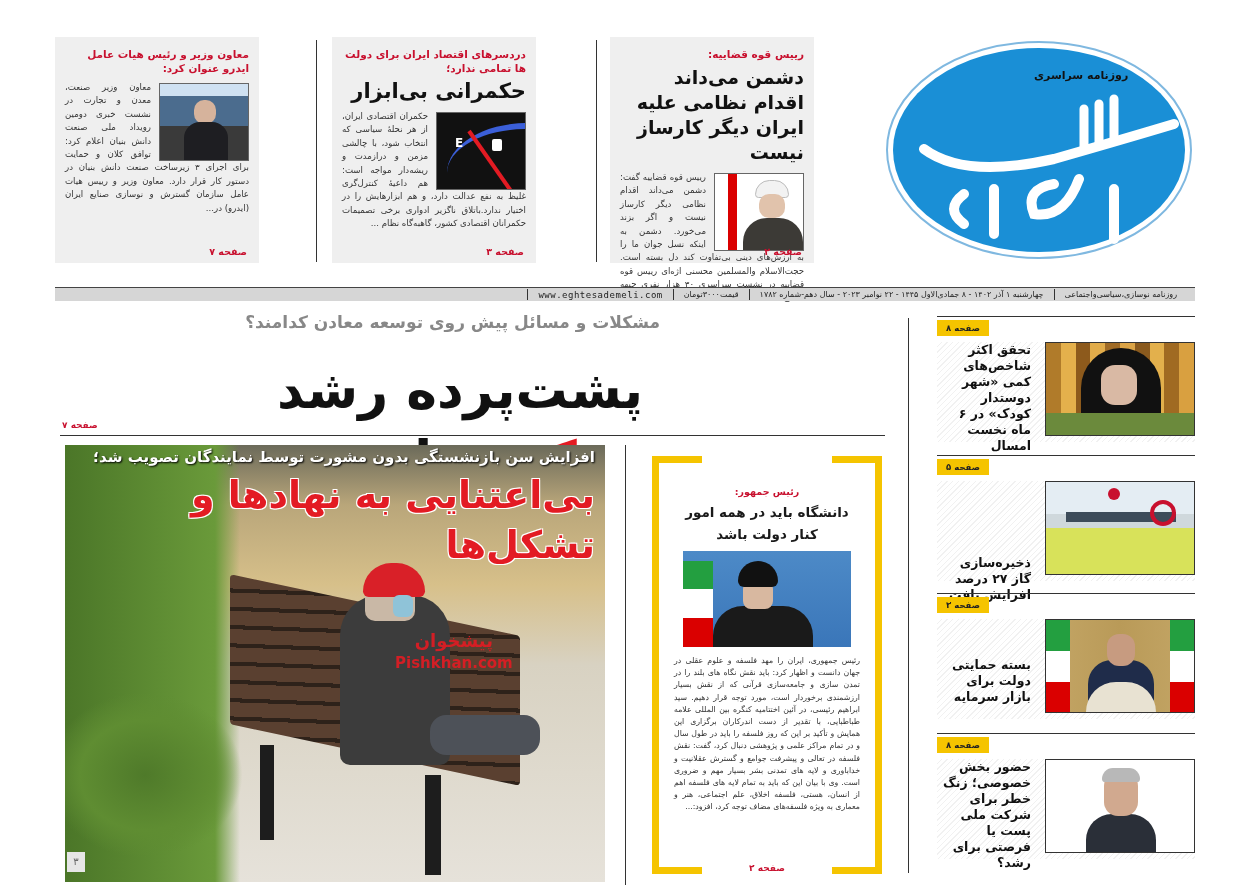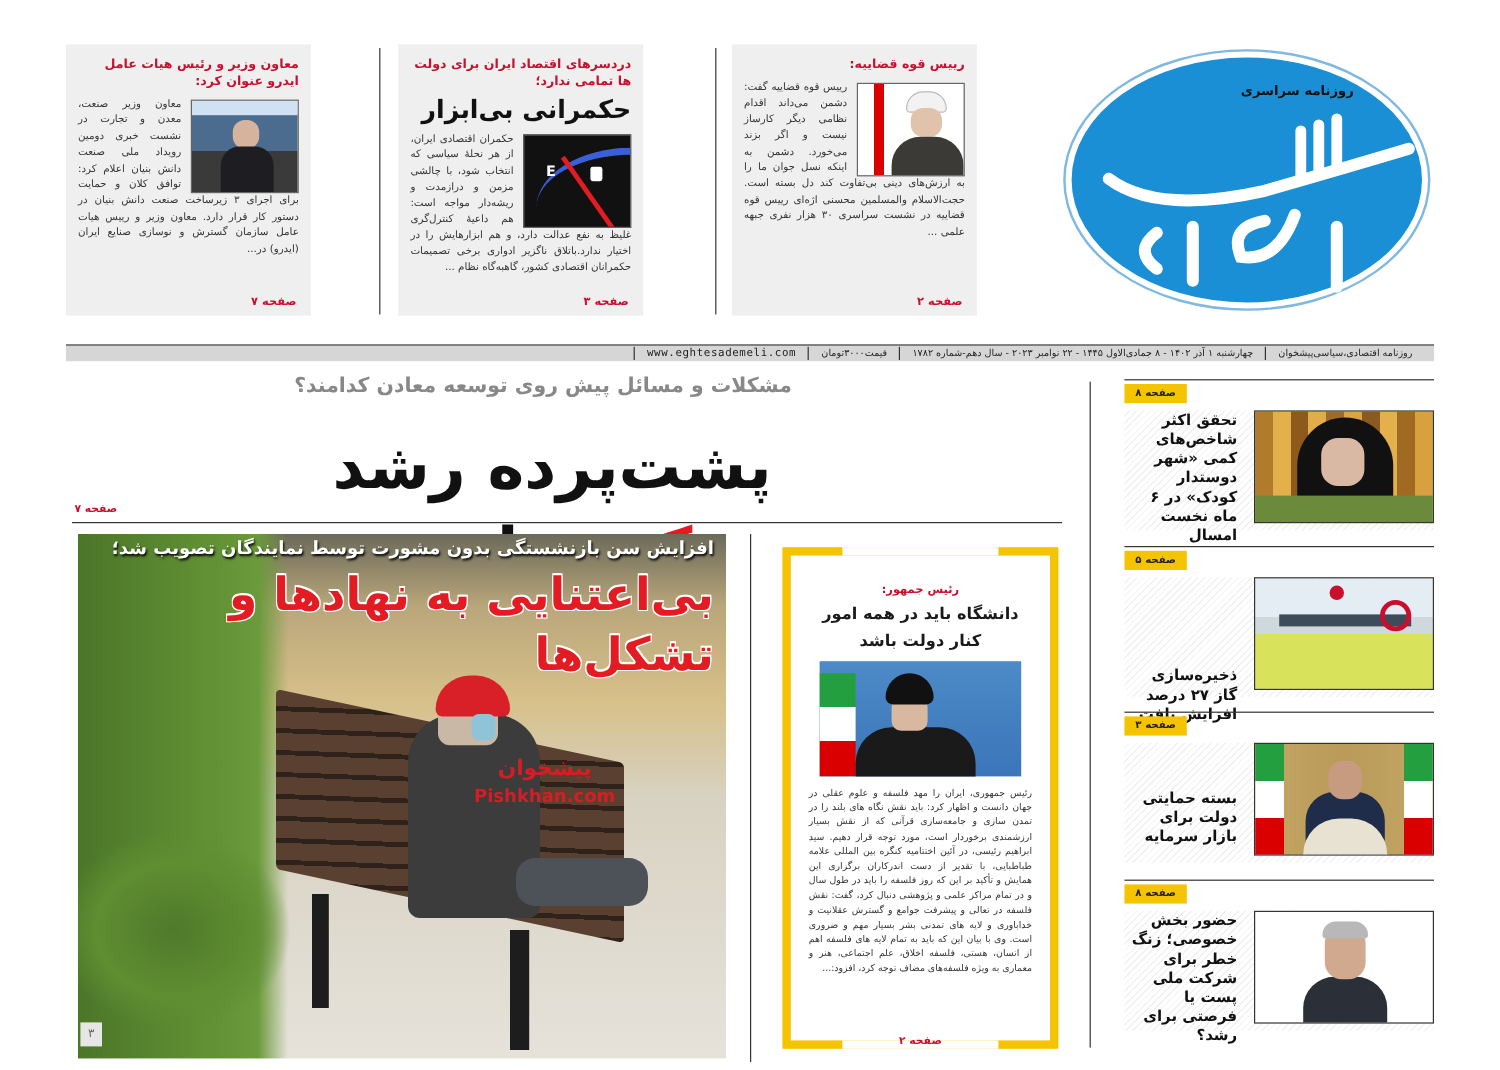--- a/index.html
+++ b/index.html
@@ -126,20 +126,21 @@
     <ellipse cx="155" cy="111" rx="146" ry="102" fill="#1a8fd6"></ellipse>
     <path d="M40 110 Q80 140 170 120 Q240 100 290 85" stroke="#fff" stroke-width="10" fill="none" stroke-linecap="round"></path>
     <path d="M230 60 L230 100 M215 65 L215 105 M200 70 L200 110" stroke="#fff" stroke-width="9" stroke-linecap="round"></path>
     <path d="M230 150 L230 200 M195 140 Q180 180 150 175 Q140 150 170 145 M110 150 L110 195 M80 155 Q60 170 80 185" stroke="#fff" stroke-width="10" fill="none" stroke-linecap="round"></path>
   </svg>
   <div class="abs" style="left:150px;top:30px;color:#111;font-size:11px;font-weight:bold;direction:rtl;">روزنامه سراسری</div>
 </div>
 
 <div class="teaser" style="left:610px;">
   <div class="kicker">رییس قوه قضاییه:</div>
+  <div class="title">دشمن می‌داند اقدام نظامی علیه ایران دیگر کارساز نیست</div>
   <div class="body">
     <div class="photo thumb-judge">
       <div class="turban"></div>
         <div class="face"></div>
         <div class="robe"></div>
     </div>
     <span>رییس قوه قضاییه گفت: دشمن می‌داند اقدام نظامی دیگر کارساز نیست و اگر بزند می‌خورد. دشمن به اینکه نسل جوان ما را به ارزش‌های دینی بی‌تفاوت کند دل بسته است. حجت‌الاسلام والمسلمین محسنی اژه‌ای رییس قوه قضاییه در نشست سراسری ۳۰ هزار نفری جبهه علمی ...</span>
   </div>
   <div class="page">صفحه ۲</div>
 </div>
@@ -168,21 +169,21 @@
       <div class="banner"></div>
         <div class="face"></div>
         <div class="suit"></div>
     </div>
     <span>معاون وزیر صنعت، معدن و تجارت در نشست خبری دومین رویداد ملی صنعت دانش بنیان اعلام کرد: توافق کلان و حمایت برای اجرای ۳ زیرساخت صنعت دانش بنیان در دستور کار قرار دارد. معاون وزیر و رییس هیات عامل سازمان گسترش و نوسازی صنایع ایران (ایدرو) در...</span>
   </div>
   <div class="page">صفحه ۷</div>
 </div>
 
 <div class="infobar">
-  <span>روزنامه اقتصادی،سیاسی‌پیشخوان</span>
+  <span>روزنامه نوسازی،سیاسی‌واجتماعی</span>
   <span class="sep"></span>
   <span>چهارشنبه ۱ آذر ۱۴۰۲ - ۸ جمادی‌الاول ۱۴۴۵ - ۲۲ نوامبر ۲۰۲۳ - سال دهم-شماره ۱۷۸۲</span>
   <span class="sep"></span>
   <span>قیمت۳۰۰۰تومان</span>
   <span class="sep"></span>
   <span class="url">www.eghtesademeli.com</span>
   <span class="sep"></span>
 </div>
 
 <div class="main-kicker">مشکلات و مسائل پیش روی توسعه معادن کدامند؟</div>

